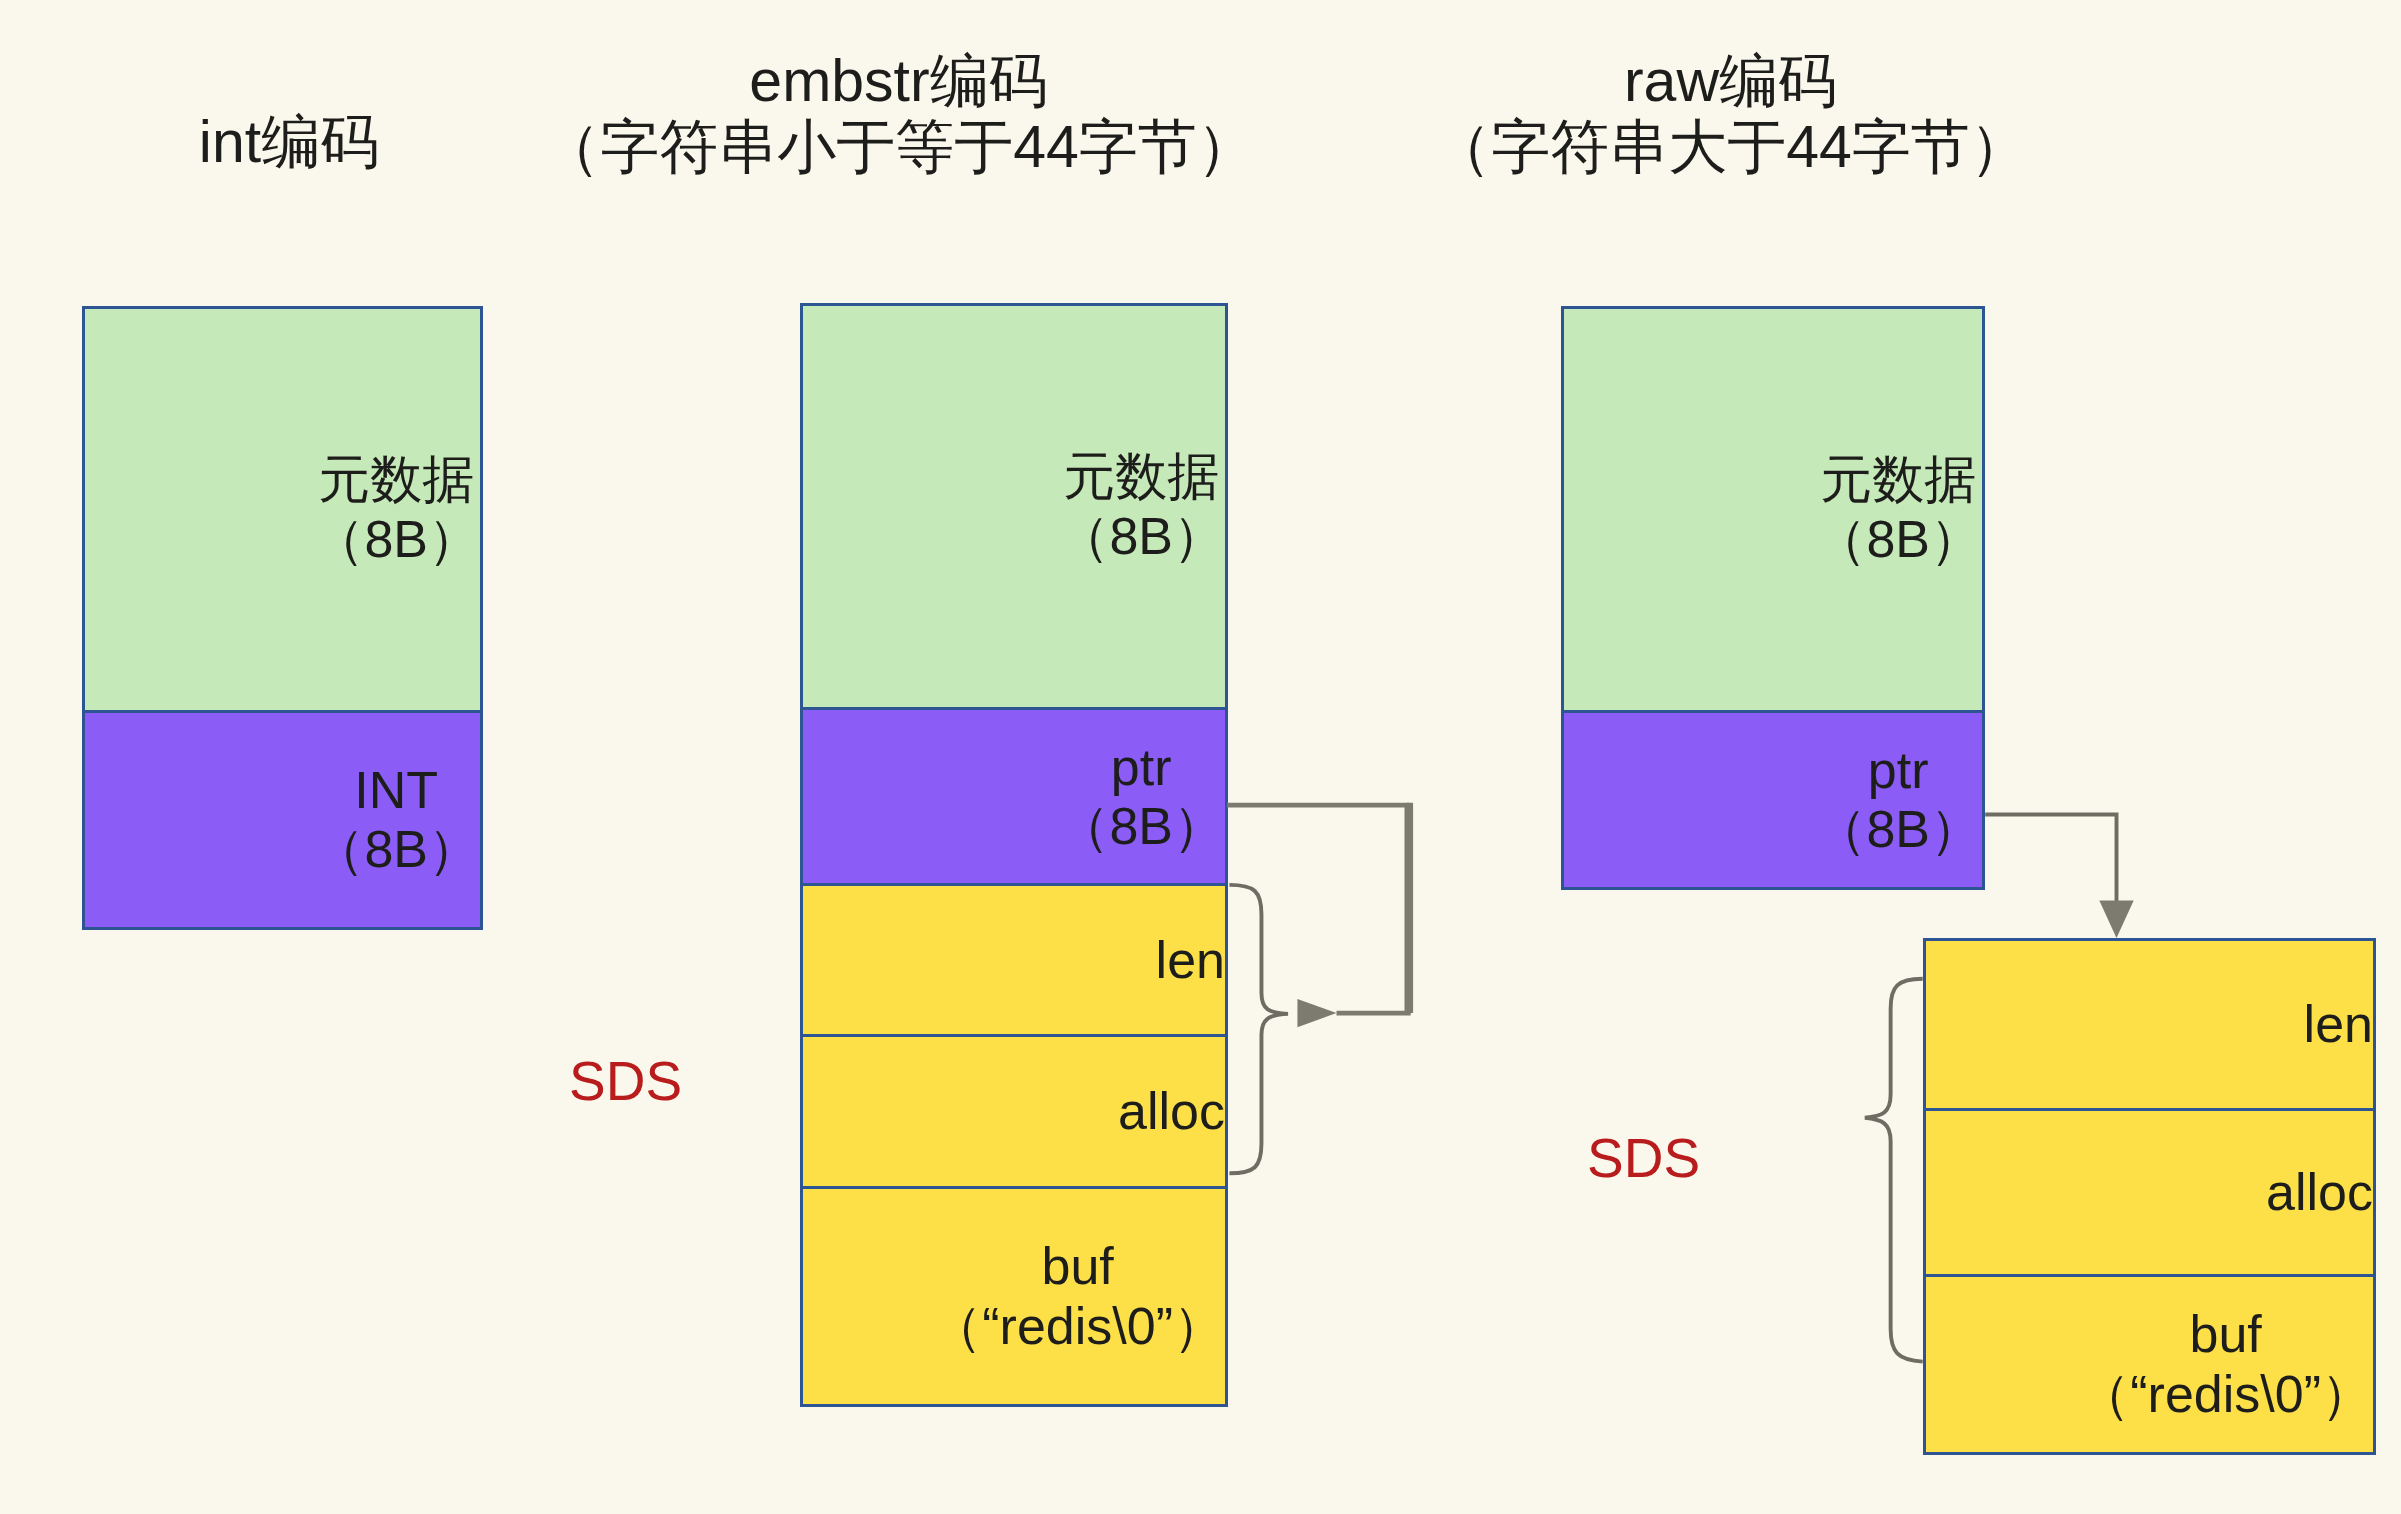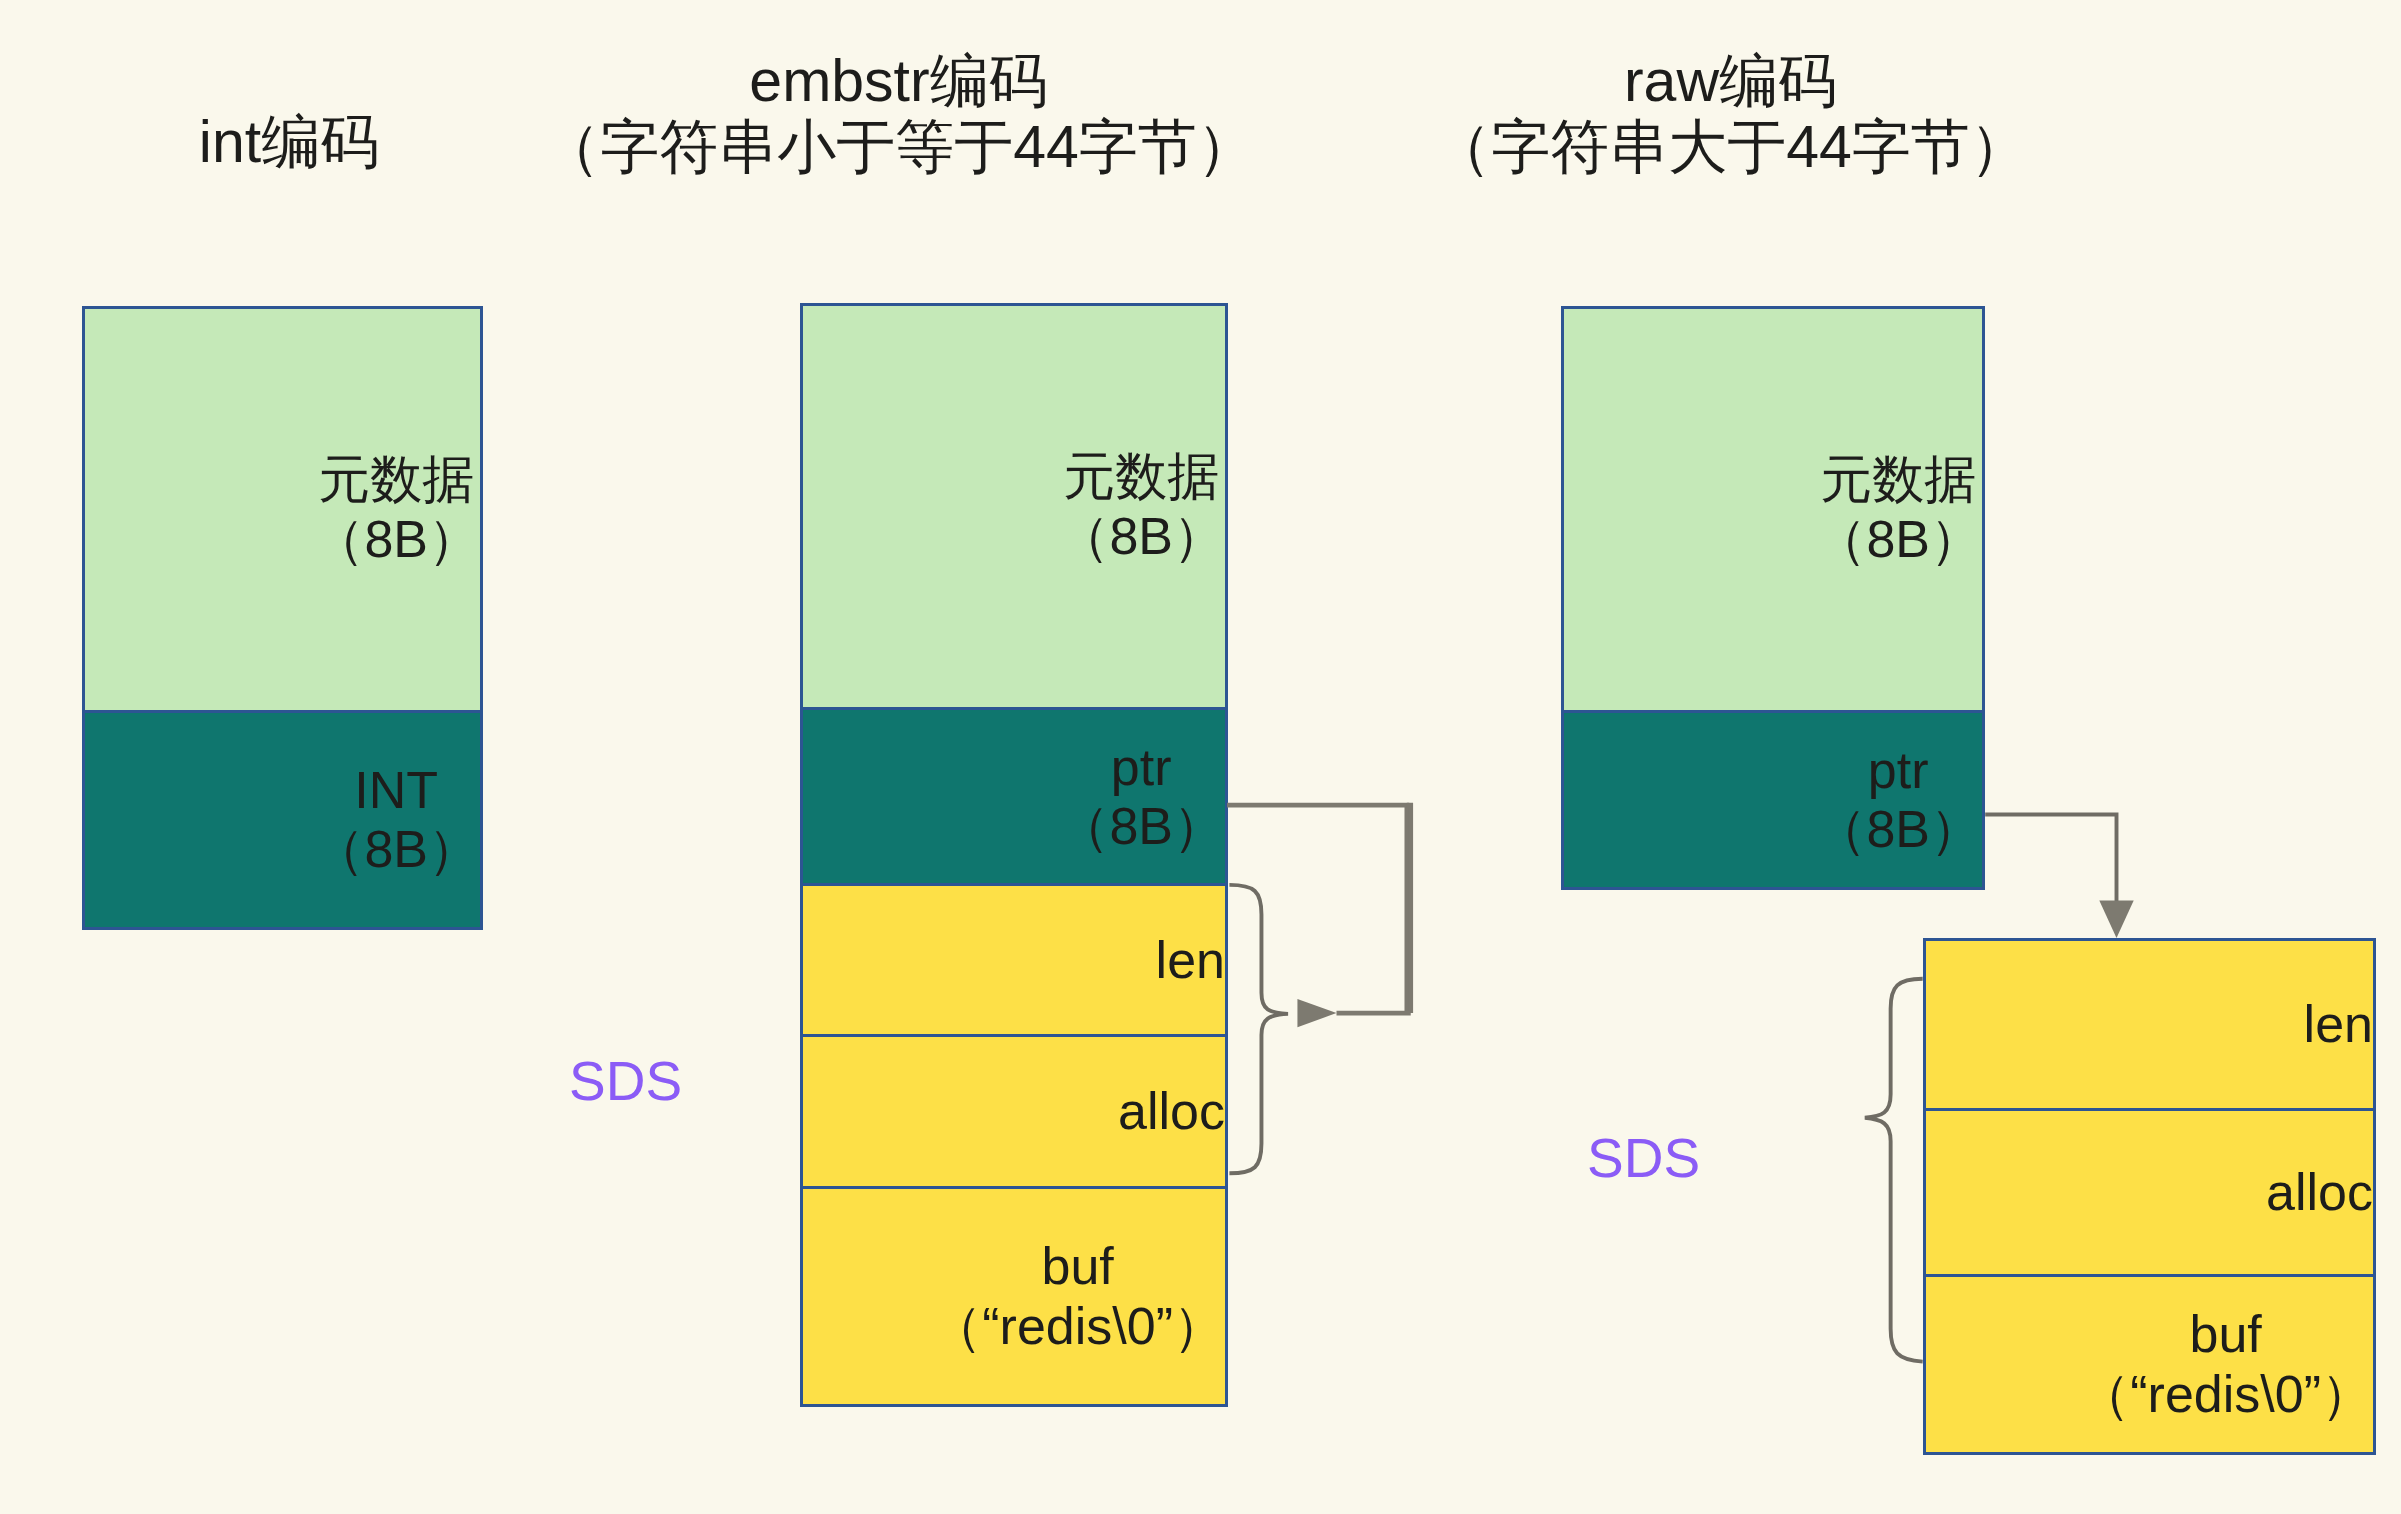--- a/index.html
+++ b/index.html
@@ -37,21 +37,21 @@
     align-items:center;
     justify-content:flex-end;
     text-align:center;
     font-size:52px;
     line-height:1.14;
     color:#1d1d1b;
     background:#faf8ec;
   }
   .cell .txt{display:block;white-space:pre-line;}
   .meta{background:#c5e9b8;}
-  .ptr{background:#0f766e;}
+  .ptr{background:#8b5cf6;}
   .plain{background:#fde047;}
 
   
 
   
   #int-meta {left:82px; top:306px;  width:401px; height:407px;}
   #int-value{left:82px; top:710px;  width:401px; height:220px;}
 
   
   #emb-meta {left:800px; top:303px;  width:428px; height:407px;}
@@ -64,21 +64,21 @@
   #raw-meta {left:1561px; top:306px;  width:424px; height:407px;}
   #raw-ptr  {left:1561px; top:710px;  width:424px; height:180px;}
   #raw-len  {left:1923px; top:938px; width:453px; height:174px;}
   #raw-alloc{left:1923px; top:1108px; width:453px; height:170px;}
   #raw-buf  {left:1923px; top:1274px; width:453px; height:181px;}
 
   
   .sds-label{
     position:absolute;
     font-size:55px;
-    color:#8b5cf6;
+    color:#b91c1c;
     white-space:nowrap;
   }
   #sds-embstr{left:569px; top:1049px;}
   #sds-raw   {left:1587px; top:1126px;}
 
   
   svg.conn{position:absolute;left:0;top:0;width:2401px;height:1515px;pointer-events:none;}
   svg.conn path{fill:none;stroke:#7d7a70;stroke-width:6;}
   svg.conn path.thin{stroke:#6f6c64;stroke-width:5;}
   svg.conn polygon{fill:#7d7a70;}

